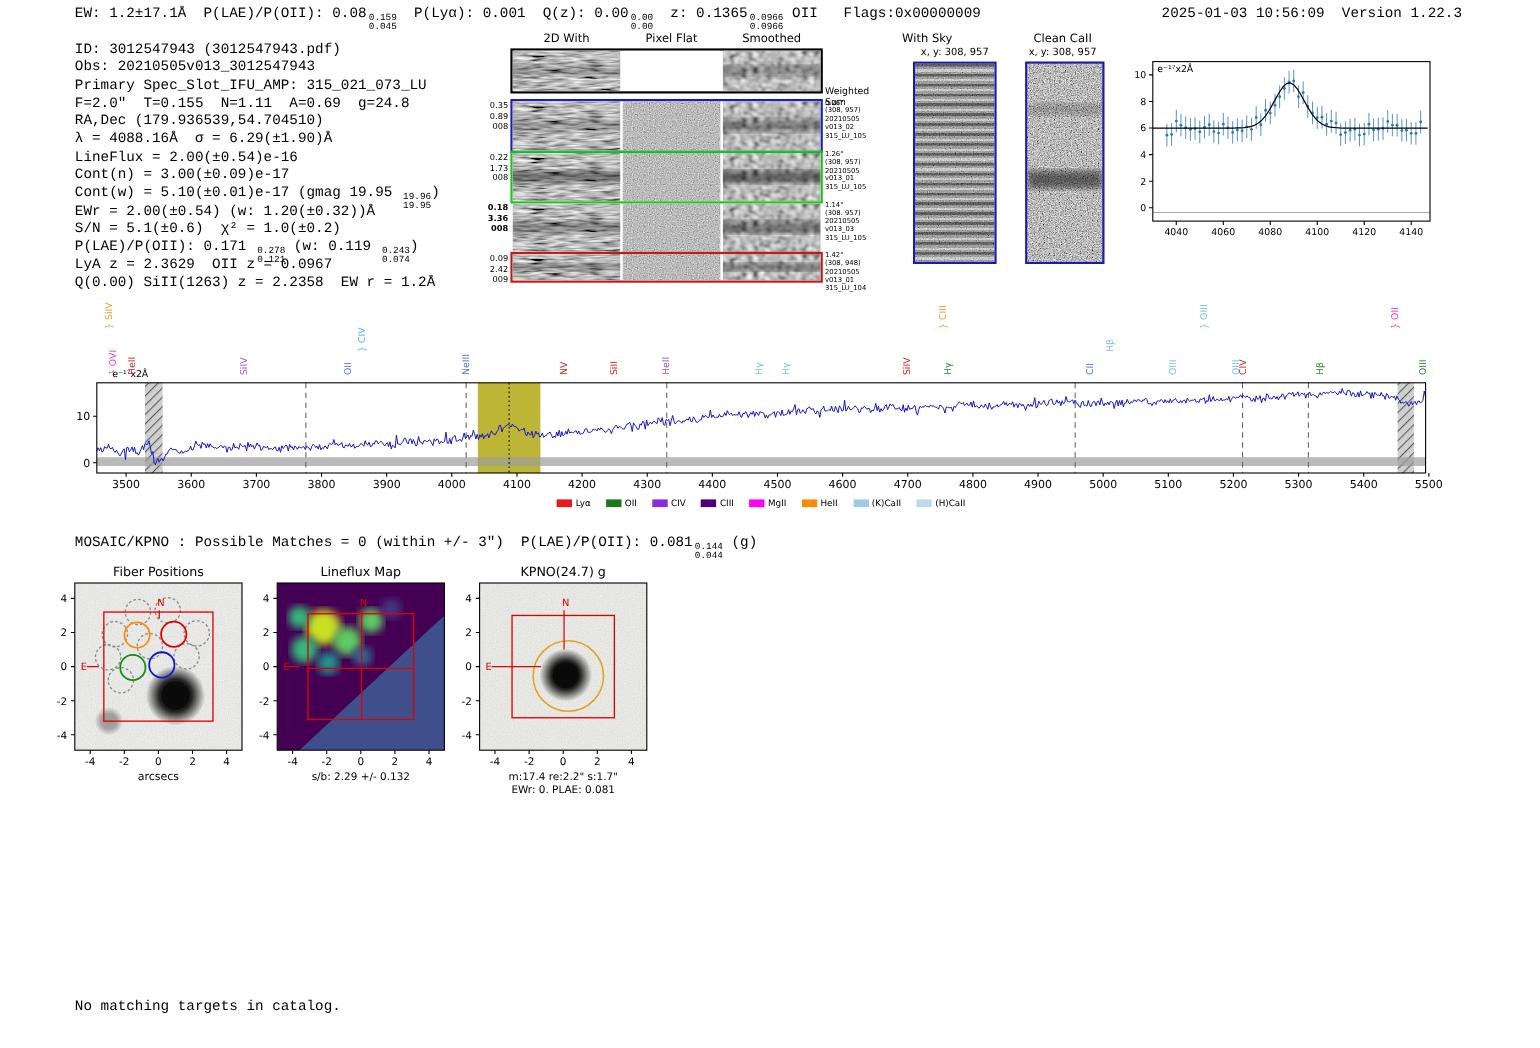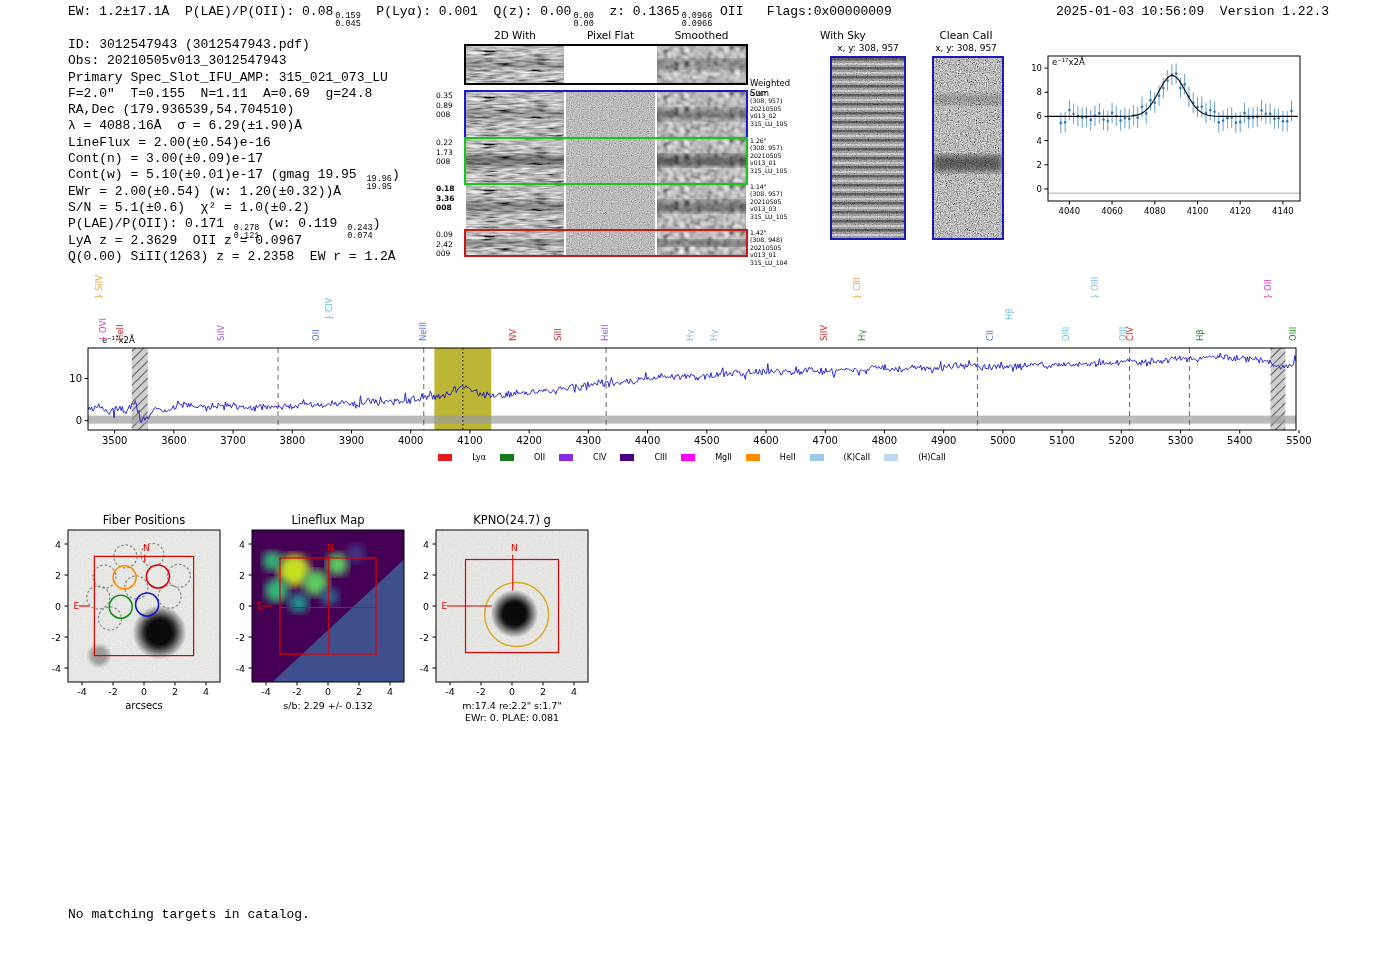--- a/index.html
+++ b/index.html
@@ -8,24 +8,24 @@
   .mono{font-family:Liberation Mono, monospace;white-space:pre}
   .frac{display:inline-flex;flex-direction:column;align-items:flex-start;font-size:8.5px;line-height:8px;vertical-align:-3px;margin-left:2px;max-height:16px}
   #header-left{left:68px;top:4px;font-size:13px}
   #header-right{left:1056px;top:4px;font-size:13px}
   #info-block{left:68px;top:37px;font-size:13px}
   .info-line{height:16.3px;line-height:16.3px}
   .cut-header{position:absolute;top:29px;font-size:10.5px;text-align:center}
   .cutrow{position:absolute;left:464px;width:280px}
   .cutcell{position:absolute;top:0;height:100%;overflow:hidden}
   .cutcell svg{display:block}
-  .cut-left{position:absolute;width:26px;text-align:left;font-size:7.5px;line-height:9.5px}
+  .cut-left{position:absolute;width:26px;text-align:right;font-size:7.5px;line-height:9.5px}
   .cut-right{position:absolute;left:750px;width:64px}
   #legend{left:88px;top:446px;width:1208px;text-align:center}
-  .lg-item{display:inline-flex;align-items:center;gap:20px;margin:0 7px;font-size:8px}
+  .lg-item{display:inline-flex;align-items:center;gap:3px;margin:0 7px;font-size:8px}
   .lg-swatch{width:14px;height:7px;display:inline-block}
   #mosaic-line{left:68px;top:485px;font-size:13px}
   #footer{left:68px;top:874px;font-size:13px;line-height:16.3px}
   svg text{font-family:"DejaVu Sans",sans-serif}
 </style>
 </head>
 <body>
 
 <div id="page">
 
@@ -530,20 +530,21 @@
         <span class="lg-swatch" style="background: rgb(255, 140, 0);"></span>
         <span>HeII</span>
       </span><span class="lg-item">
         <span class="lg-swatch" style="background: rgb(158, 202, 232);"></span>
         <span>(K)CaII</span>
       </span><span class="lg-item">
         <span class="lg-swatch" style="background: rgb(188, 217, 238);"></span>
         <span>(H)CaII</span>
       </span></div>
 
+  <div class="abs mono" id="mosaic-line"><span>MOSAIC/KPNO : Possible Matches = 0 (within +/- 3")  P(LAE)/P(OII): 0.081</span><span class="frac"><span>0.144</span><span>0.044</span></span><span> (g)</span></div>
 
   <div class="abs" style="left:38px;top:512px;width:200px;height:212px"><svg id="svg-fp" width="200" height="212">
         <clipPath id="clipFP">
           <rect x="30" y="18" width="152" height="152"></rect>
         </clipPath>
         <text x="106" y="12" font-size="11.5" text-anchor="middle">Fiber Positions</text>
         <g clip-path="url(#clipFP)">
           <rect x="30" y="18" width="152" height="152" fill="#f4f4f1"></rect>
           <rect x="30" y="18" width="152" height="152" filter="url(#nzFlat)" opacity="0.22"></rect>
           <circle cx="121.5" cy="120.35" r="27" fill="url(#gDark)"></circle>

